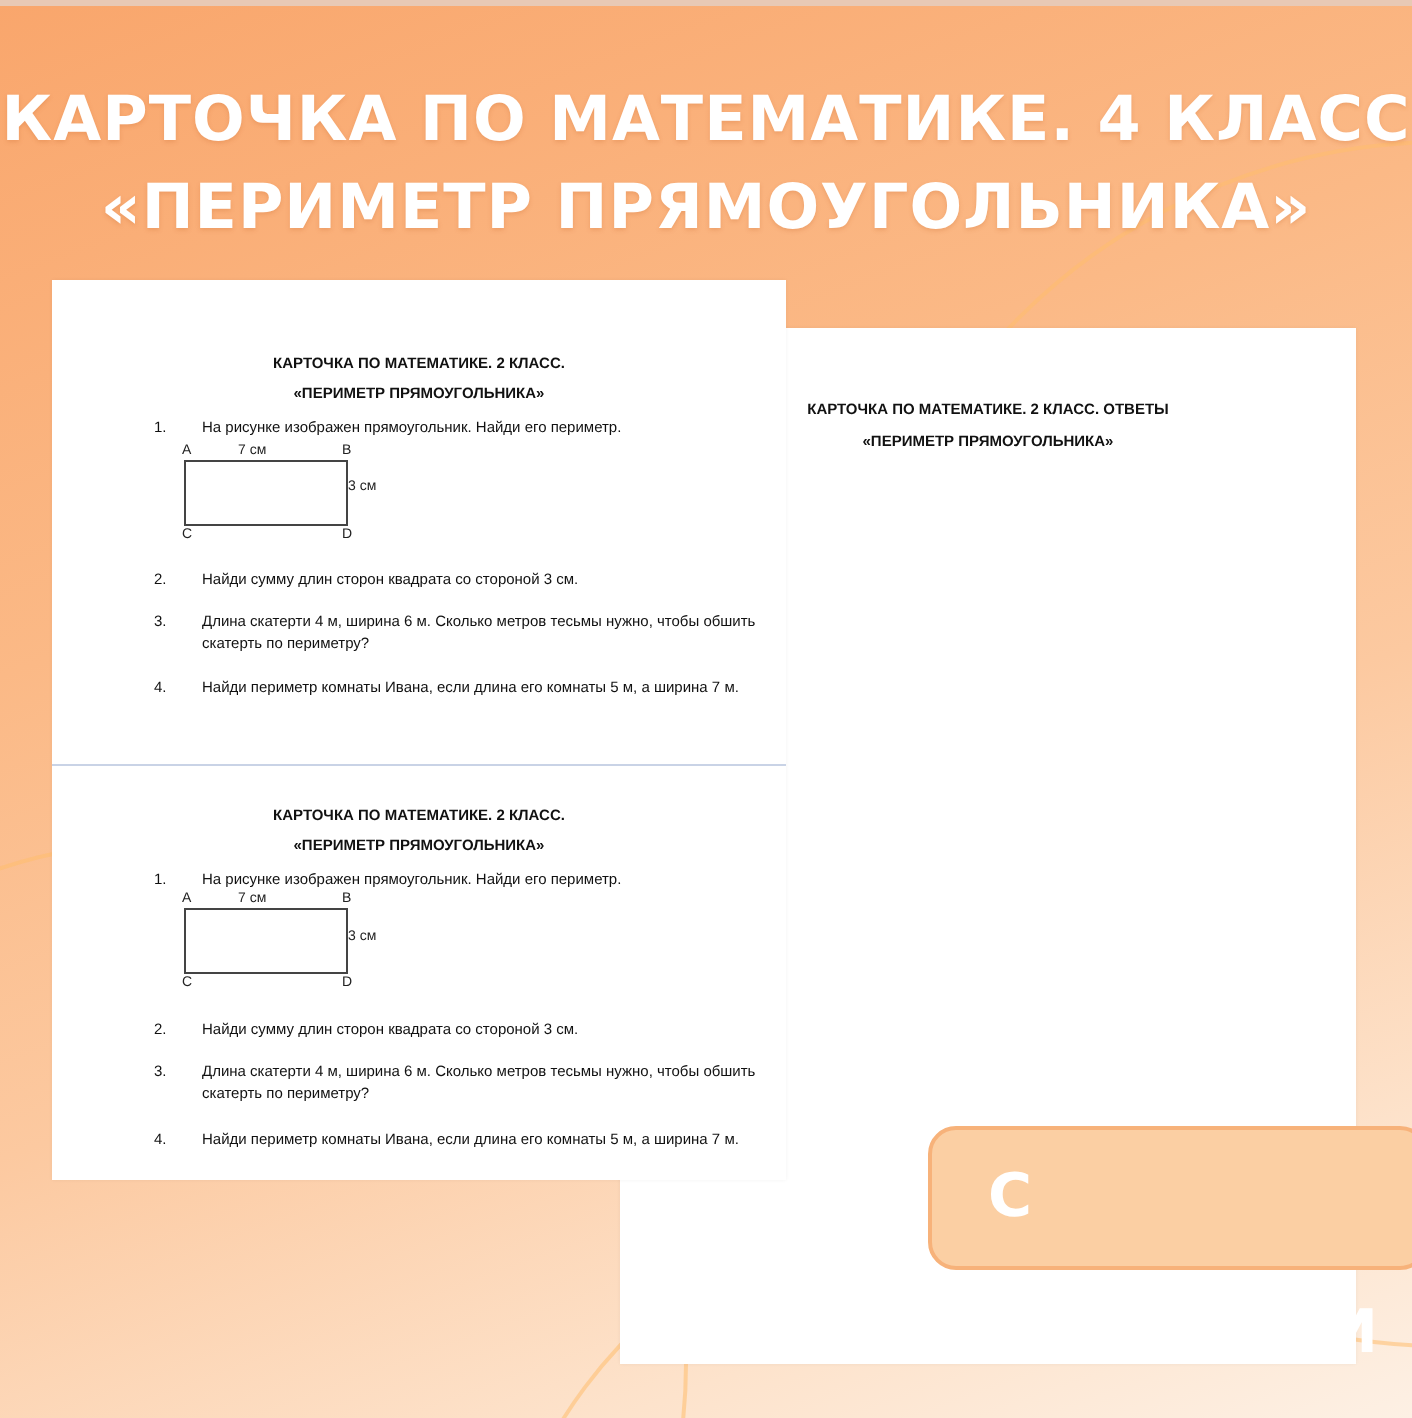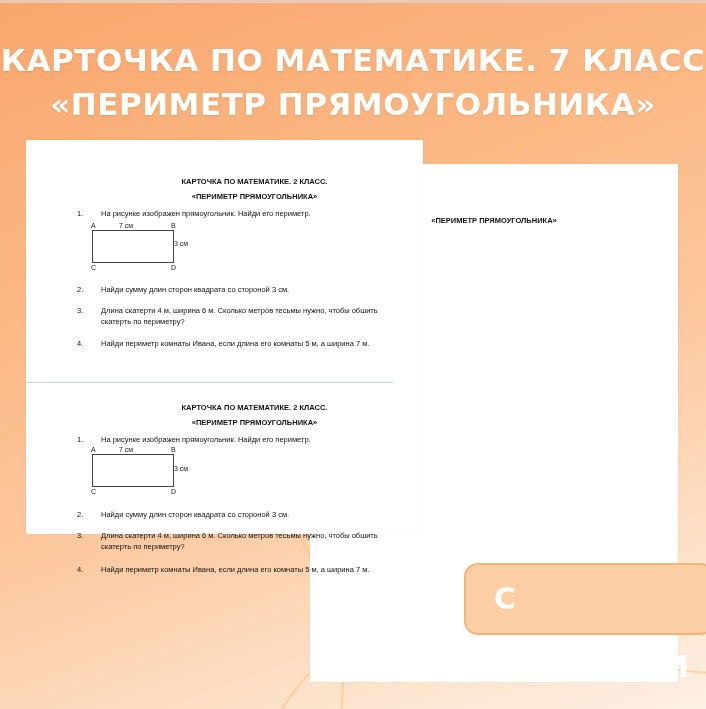--- a/index.html
+++ b/index.html
@@ -13,21 +13,21 @@
     position: absolute; border: 2px solid rgba(255,190,110,0.55); border-radius: 50%;
   }
   .title {
     position: absolute; left: 0; top: 38px; width: 706px; text-align: center;
     color: #fff; font-family: "DejaVu Sans", sans-serif; font-weight: bold;
     font-size: 31px; line-height: 44px; letter-spacing: 0.5px;
     text-shadow: 0 1px 2px rgba(200,100,40,0.25);
   }
   .sheet { position: absolute; background: #fff; box-shadow: 0 0 2px rgba(0,0,0,0.05); }
   .sheet-back { left: 310px; top: 164px; width: 368px; height: 518px; }
-  .sheet-front { left: 26px; top: 140px; width: 367px; height: 394px; padding-left: 30px; }
+  .sheet-front { left: 26px; top: 140px; width: 367px; height: 450px; }
   .doc-h {
     font-family: "Liberation Sans", sans-serif; font-weight: bold; font-size: 7.5px;
     color: #111; text-align: center; position: absolute; width: 100%;
   }
   .task { position: absolute; font-size: 7.5px; color: #111; line-height: 11px; }
   .task .num { position: absolute; left: 0; top: 0; }
   .task .txt { position: absolute; left: 24px; top: 0; width: 290px; }
   .rect { position: absolute; border: 1px solid #444; }
   .lbl { position: absolute; font-size: 7px; color: #222; }
   .divider { position: absolute; left: 26px; top: 382px; width: 367px; height: 1px; background: #c9d3e6; }
@@ -41,25 +41,26 @@
 </style>
 </head>
 <body>
 
 <div class="topbar"></div>
 <div class="deco" style="left:420px;top:70px;width:600px;height:600px;"></div>
 <div class="deco" style="left:-180px;top:420px;width:520px;height:520px;"></div>
 <div class="deco" style="left:250px;top:560px;width:700px;height:500px;"></div>
 
 <div class="title">
-  <div>КАРТОЧКА ПО МАТЕМАТИКЕ. 7 КЛАСС</div>
+  <div>КАРТОЧКА ПО МАТЕМАТИКЕ. 4 КЛАСС</div>
   <div>«ПЕРИМЕТР ПРЯМОУГОЛЬНИКА»</div>
 </div>
 
 <div class="sheet sheet-back">
+  <div class="doc-h" style="top:36px;">КАРТОЧКА ПО МАТЕМАТИКЕ. 2 КЛАСС. ОТВЕТЫ</div>
   <div class="doc-h" style="top:52px;">«ПЕРИМЕТР ПРЯМОУГОЛЬНИКА»</div>
   <div class="ans" style="top:69px;">: 20 см.</div>
   <div class="ans" style="top:92px;">: 12 см.</div>
   <div class="ans" style="top:115px;">: 20 м.</div>
   <div class="ans" style="top:137px;">: 24 см.</div>
 </div>
 
 <div class="sheet sheet-front">
 
   <div class="doc-h" style="top:37px;">КАРТОЧКА ПО МАТЕМАТИКЕ. 2 КЛАСС.</div>

